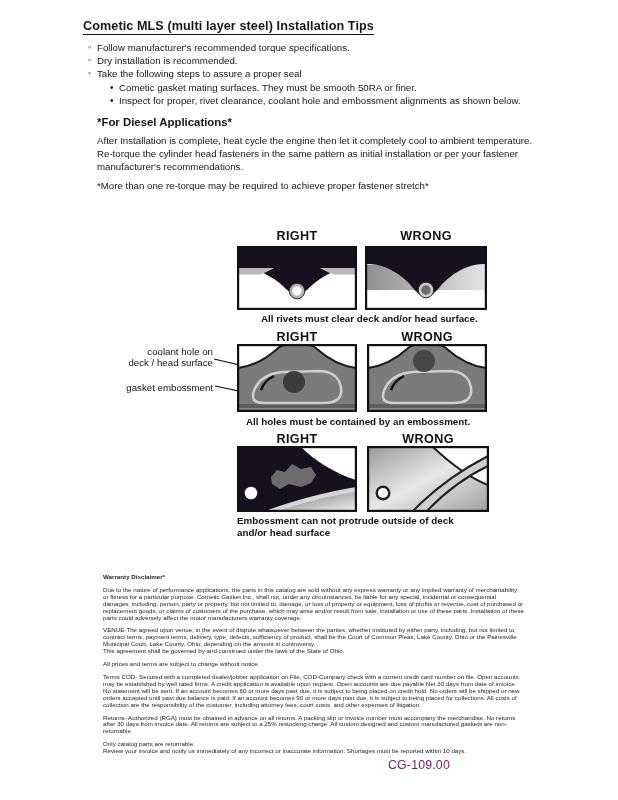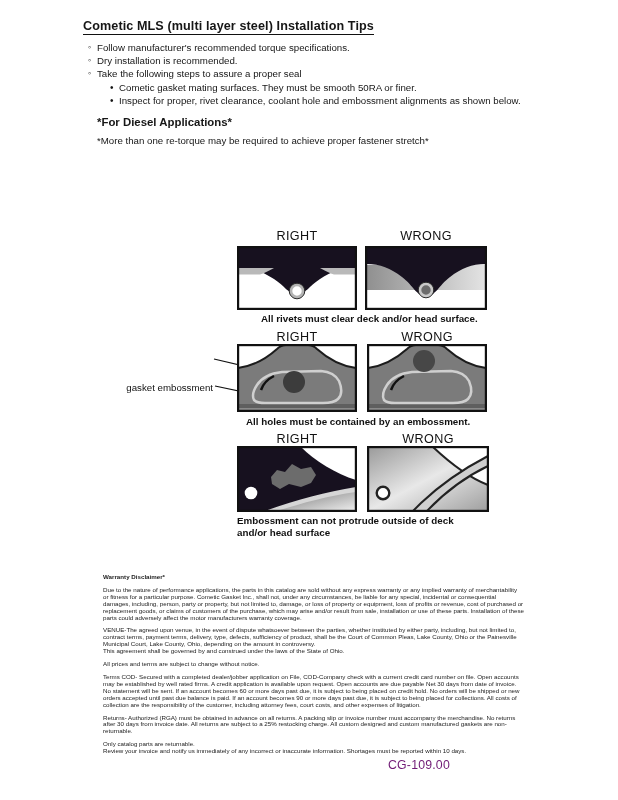--- a/index.html
+++ b/index.html
@@ -13,21 +13,21 @@
     border-bottom:1.6px solid #111;padding-bottom:1px;letter-spacing:.1px;
   }
   .tips{left:88px;top:41px;width:470px;font-size:9.7px;line-height:13.2px;}
   .tip-row{display:flex;align-items:flex-start;}
   .tip-row .marker{width:9px;flex:0 0 9px;text-align:left;font-size:9px;}
   .tip-row.sub{margin-left:22px;}
   .tip-row.sub .marker{font-size:10px;}
   .diesel{left:97px;top:116px;width:447px;font-size:9.7px;line-height:12.9px;}
   .diesel h2{font-size:11.4px;font-weight:bold;margin:0 0 6px 0;}
   .diesel p{margin:0 0 6px 0;}
-  .fig-header{font-size:12.6px;font-weight:400;text-align:center;letter-spacing:.4px;color:#111;}
+  .fig-header{font-size:12.6px;font-weight:700;text-align:center;letter-spacing:.4px;color:#111;}
   .panel{border:0;}
   .panel svg{display:block;width:100%;height:100%;}
   .caption{font-size:9.8px;font-weight:bold;line-height:11.5px;color:#111;}
   .annotation{font-size:9.7px;line-height:10.8px;text-align:right;white-space:pre-line;color:#111;}
   .pointer-overlay{pointer-events:none;}
   .disclaimer{left:103px;top:574px;width:421px;font-size:6.2px;line-height:6.9px;color:#222;}
   .disclaimer .dheading{font-weight:bold;margin:0 0 6px 0;}
   .disclaimer p{margin:0 0 6px 0;}
   .disclaimer p.no-gap{margin:0;}
   .footer-code{left:388px;top:758px;font-size:12.3px;letter-spacing:.2px;color:#701a75;}
@@ -57,20 +57,21 @@
       <span>Cometic gasket mating surfaces.  They must be smooth 50RA or finer.</span>
     </div>
     <div class="tip-row sub">
       <span class="marker">•</span>
       <span>Inspect for proper, rivet clearance, coolant hole and embossment alignments as shown below.</span>
     </div>
   </div>
 
   <div class="abs diesel">
     <h2>*For Diesel Applications*</h2>
+    <p>After Installation is complete, heat cycle the engine then let it completely cool to ambient temperature. Re-torque the cylinder head fasteners in the same pattern as initial installation or per your fastener manufacturer's recommendations.</p>
     <p>*More than one re-torque may be required to achieve proper fastener stretch*</p>
   </div>
 
   <div class="abs fig-header" style="left:237px;top:229px;width:120px;">RIGHT</div>
   <div class="abs fig-header" style="left:365px;top:229px;width:122px;">WRONG</div>
 
   <div class="abs panel" style="left:237px;top:246px;width:120px;height:64px;">
     <svg viewBox="0 0 120 64">
       <rect x="1" y="1" width="118" height="62" fill="#ffffff"></rect>
       <path d="M1,1 H119 V22 C104,22 95,25 83,33 C72,40 69,48 60,48 C51,48 48,40 37,33 C25,25 16,22 1,22 Z" fill="#17111f"></path>
@@ -98,20 +99,22 @@
       <circle cx="61" cy="44" r="7.8" fill="none" stroke="#2a2a2a" stroke-width="1"></circle>
       <rect x="1" y="1" width="120" height="62" fill="none" stroke="#111" stroke-width="2.4"></rect>
     </svg>
   </div>
 
   <div class="abs caption" style="left:237px;top:313px;width:260px;margin-left:24px;">All rivets must clear deck and/or head surface.</div>
 
   <div class="abs fig-header" style="left:237px;top:330px;width:120px;">RIGHT</div>
   <div class="abs fig-header" style="left:367px;top:330px;width:120px;">WRONG</div>
 
+  <div class="abs annotation" style="left:100px;top:347px;width:113px;">coolant hole on
+deck / head surface</div>
   <div class="abs annotation" style="left:100px;top:383px;width:113px;">gasket embossment</div>
 
   <svg class="abs pointer-overlay" style="left:210px;top:340px;" width="110" height="70" viewBox="0 0 110 70">
     <line x1="4" y1="19" x2="84" y2="38" stroke="#111" stroke-width="1.2"></line>
     <line x1="5" y1="46" x2="48" y2="55" stroke="#111" stroke-width="1.2"></line>
   </svg>
 
   <div class="abs panel" style="left:237px;top:344px;width:120px;height:68px;">
     <svg viewBox="0 0 120 68">
       <rect x="1" y="1" width="118" height="66" fill="#ffffff"></rect>

